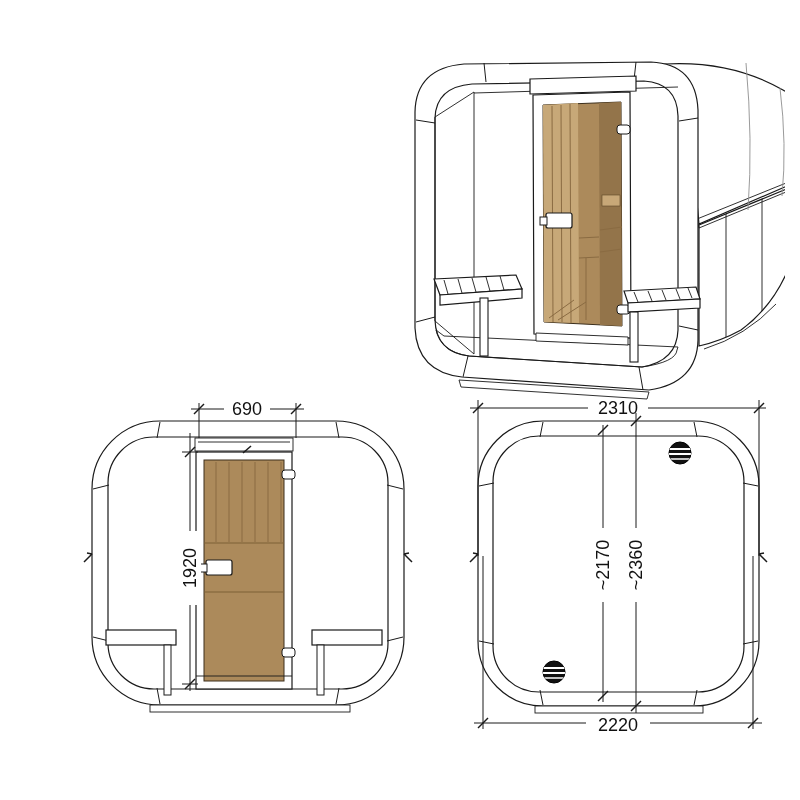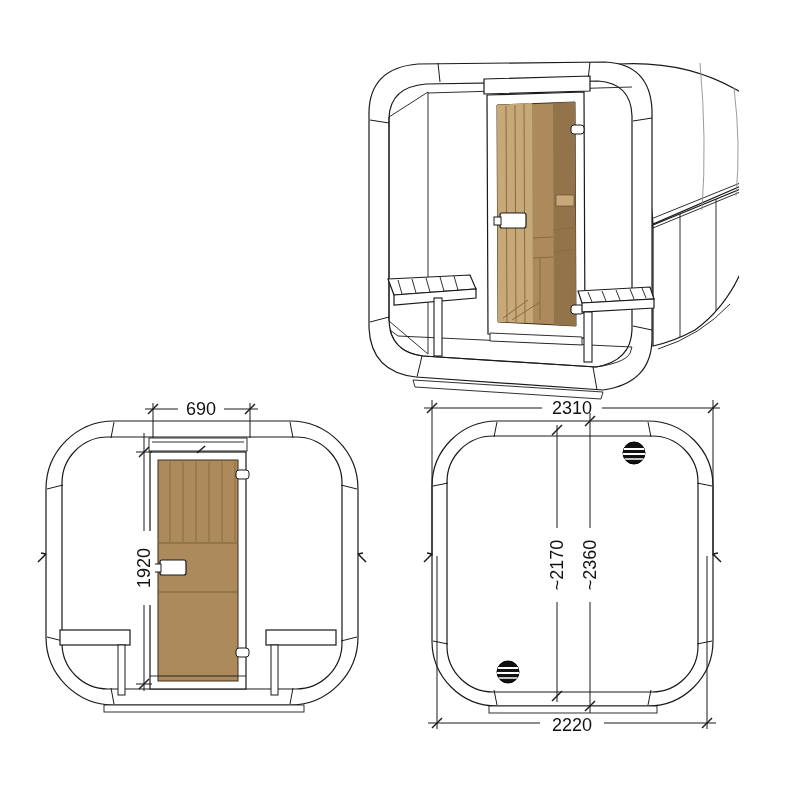--- a/index.html
+++ b/index.html
@@ -1,16 +1,16 @@
 <!DOCTYPE html>
 <html><head>
 <meta charset="utf-8">
 <style>
   html,body{margin:0;padding:0;background:#fff;}
-  #stage{width:739px;height:800px;position:relative;background:#fff;overflow:hidden;}
+  #stage{width:739px;height:800px;position:relative;background:#fff;overflow:hidden;padding-left:46px;}
   svg{display:block;}
   svg text{font-family:"Liberation Sans",sans-serif;font-size:18px;fill:#111;}
   .ln{stroke:#1a1a1a;stroke-width:1.2;fill:none;}
   .ln2{stroke:#1a1a1a;stroke-width:0.9;fill:none;}
   .wfill{fill:#ffffff;}
   .dim{stroke:#1a1a1a;stroke-width:1;fill:none;}
   .tick{stroke:#1a1a1a;stroke-width:1.5;}
   .joint{stroke:#1a1a1a;stroke-width:1;}
   .int{stroke:#8a6b42;stroke-width:1;fill:none;}
   .int2{stroke:#7d6036;stroke-width:1.1;fill:none;}

